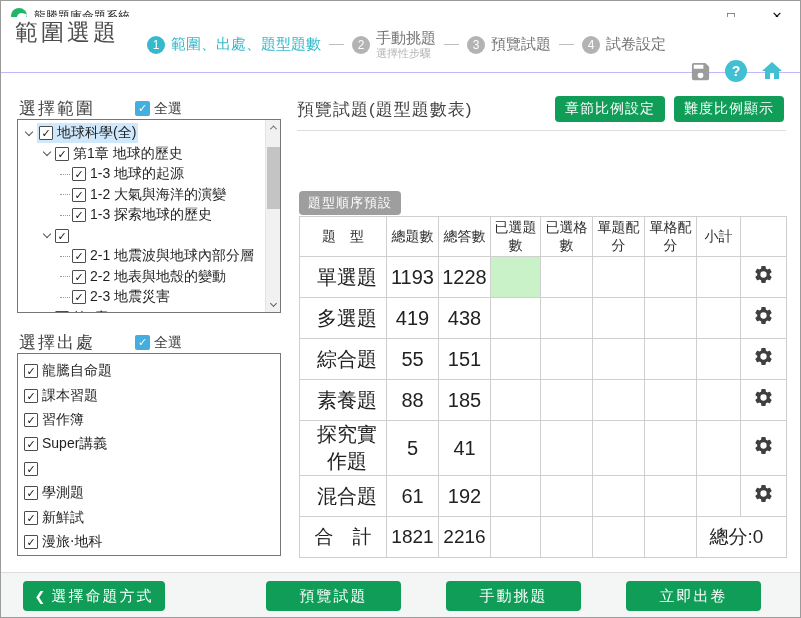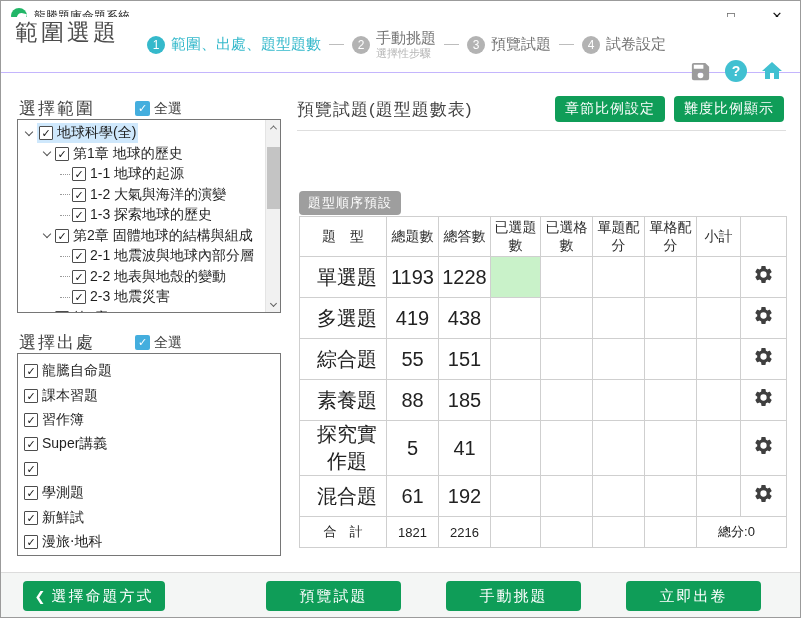--- a/index.html
+++ b/index.html
@@ -82,21 +82,21 @@
     table-layout:fixed; background:#fff; }
   table.qtable th, table.qtable td { border:1px solid #cfcfcf; font-weight:normal;
     text-align:center; overflow:hidden; }
   table.qtable thead th { height:40px; font-size:14px; color:#2e2e2e; }
   table.qtable tbody td { height:41px; font-size:20px; color:#222; }
   td.type-cell { text-align:left; padding-left:8px; font-size:14px; }
   td.sel-cell.selected { background:#c9f2c9; }
   .gear-btn { background:none; border:none; cursor:pointer; padding:0; line-height:0; }
   table.sumtable { position:absolute; left:298px; top:515px; width:487px; border-collapse:collapse;
     table-layout:fixed; background:#fff; }
-  table.sumtable td { border:1px solid #cfcfcf; height:31px; font-size:13px; color:#222; text-align:center; }
+  table.sumtable td { border:1px solid #cfcfcf; height:41px; font-size:19px; color:#222; text-align:center; }
   td.score-cell { color:#e03c3c; font-size:14px; text-align:right; padding-right:10px; }
   
   .bottombar { position:absolute; left:0; top:571px; width:100%; height:47px;
     background:#f4f6f5; border-top:1px solid #dcdcdc; }
   .bbtn { position:absolute; top:8px; height:30px; font-size:15px; letter-spacing:2px; }
   .bbtn.back { left:22px; width:142px; }
   .bbtn.preview { left:265px; width:135px; }
   .bbtn.manual { left:445px; width:135px; }
   .bbtn.gen { left:625px; width:135px; }
   .back-chev { font-size:13px; margin-right:4px; }
@@ -189,38 +189,37 @@
       <div class="trow" style="padding-left:24px;">
         <span class="arrow-slot">
             <span class="chev-down"></span>
           </span>
         <span class="cb-plain"><span>✓</span></span>
         <span>第1章 地球的歷史</span>
       </div>
       <div class="trow" style="padding-left:42px;">
         <span class="dot-stub"></span>
         <span class="cb-plain"><span>✓</span></span>
-        <span>1-1 地球的起源</span>
+        <span>1-3 地球的起源</span>
       </div>
       <div class="trow" style="padding-left:42px;">
         <span class="dot-stub"></span>
         <span class="cb-plain"><span>✓</span></span>
         <span>1-2 大氣與海洋的演變</span>
       </div>
       <div class="trow" style="padding-left:42px;">
         <span class="dot-stub"></span>
         <span class="cb-plain"><span>✓</span></span>
         <span>1-3 探索地球的歷史</span>
       </div>
       <div class="trow" style="padding-left:24px;">
         <span class="arrow-slot">
             <span class="chev-down"></span>
           </span>
         <span class="cb-plain"><span>✓</span></span>
-        <span>第2章 固體地球的結構與組成</span>
       </div>
       <div class="trow" style="padding-left:42px;">
         <span class="dot-stub"></span>
         <span class="cb-plain"><span>✓</span></span>
         <span>2-1 地震波與地球內部分層</span>
       </div>
       <div class="trow" style="padding-left:42px;">
         <span class="dot-stub"></span>
         <span class="cb-plain"><span>✓</span></span>
         <span>2-2 地表與地殼的變動</span>

